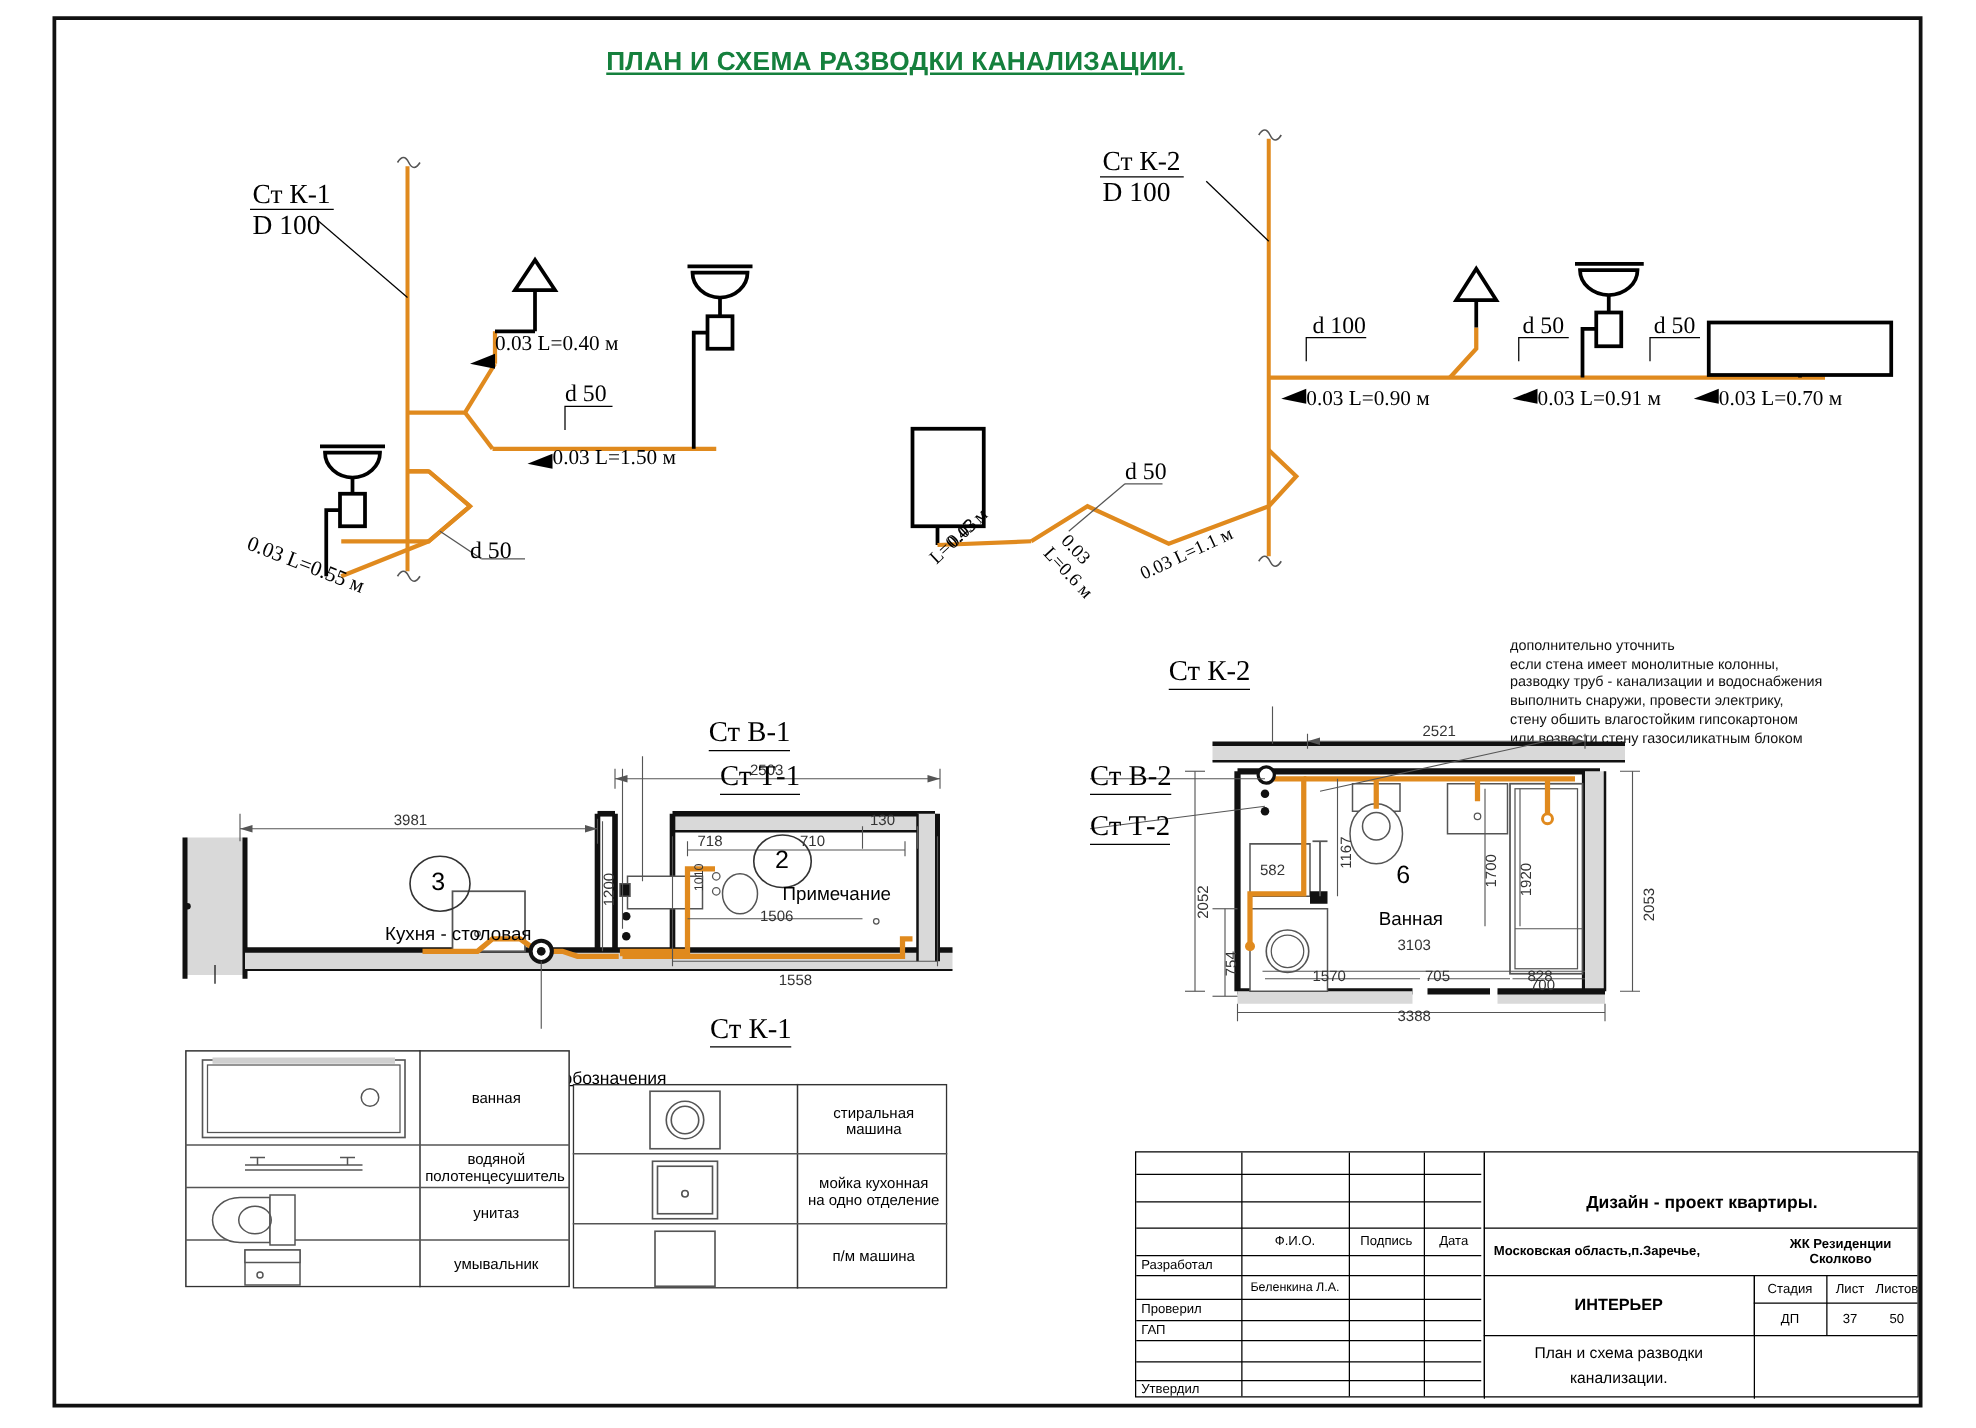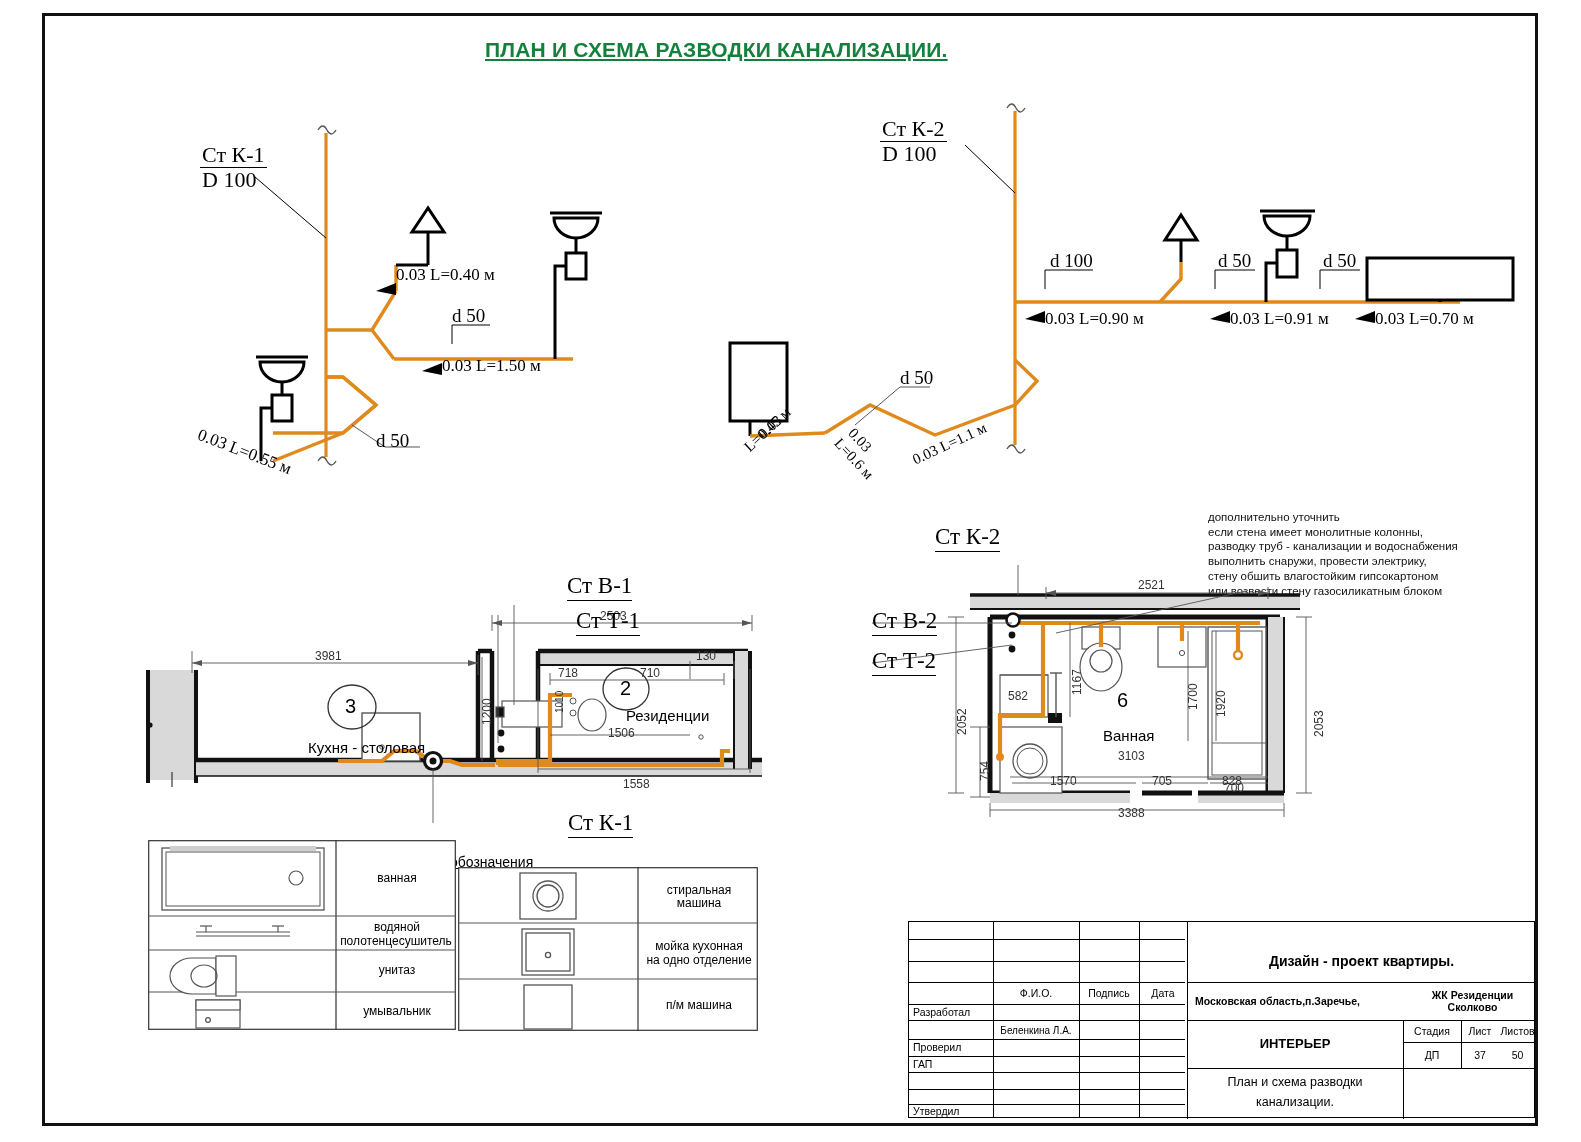--- a/index.html
+++ b/index.html
@@ -271,21 +271,21 @@
       <line x1="303" y1="204" x2="303" y2="258" stroke="#555" stroke-width="0.9"></line>
       <line x1="384" y1="40" x2="384" y2="140" stroke="#555" stroke-width="0.9"></line>
 
       <ellipse cx="222" cy="142" rx="24" ry="22" stroke="#333" stroke-width="1.3" fill="none"></ellipse>
       <ellipse cx="496" cy="124" rx="23" ry="21" stroke="#333" stroke-width="1.3" fill="none"></ellipse>
     </svg>
 
     <div class="abs roomnum noselect" style="left:215px;top:130px;">3</div>
     <div class="abs roomname noselect" style="left:178px;top:174px;">Кухня - столовая</div>
     <div class="abs roomnum noselect" style="left:490px;top:112px;">2</div>
-    <div class="abs roomname noselect" style="left:496px;top:142px;">Резиденции</div>
+    <div class="abs roomname noselect" style="left:496px;top:142px;">Примечание</div>
 
     <div class="abs dim noselect" style="left:185px;top:84px;">3981</div>
     <div class="abs dim noselect" style="left:470px;top:44px;">2503</div>
     <div class="abs dimv noselect" style="left:350px;top:160px;">1200</div>
     <div class="abs dim noselect" style="left:566px;top:84px;">130</div>
     <div class="abs dim noselect" style="left:428px;top:101px;">718</div>
     <div class="abs dim noselect" style="left:510px;top:101px;">710</div>
     <div class="abs dim noselect" style="left:478px;top:161px;">1506</div>
     <div class="abs dim noselect" style="left:493px;top:212px;">1558</div>
     <div class="abs dimv noselect" style="left:424px;top:148px;font-size:10px;">1010</div>
@@ -386,21 +386,21 @@
     <div class="abs roomnum noselect" style="left:257px;top:124px;">6</div>
     <div class="abs roomname noselect" style="left:243px;top:162px;">Ванная</div>
 
     <div class="abs dim noselect" style="left:278px;top:13px;">2521</div>
     <div class="abs dimv noselect" style="left:95px;top:170px;">2052</div>
     <div class="abs dimv noselect" style="left:452px;top:172px;">2053</div>
     <div class="abs dimv noselect" style="left:210px;top:130px;">1167</div>
     <div class="abs dim noselect" style="left:148px;top:124px;">582</div>
     <div class="abs dimv noselect" style="left:118px;top:216px;">754</div>
     <div class="abs dim noselect" style="left:190px;top:209px;">1570</div>
-    <div class="abs dim noselect" style="left:292px;top:209px;text-align:right;">705</div>
+    <div class="abs dim noselect" style="left:280px;top:209px;text-align:right;">705</div>
     <div class="abs dim noselect" style="left:362px;top:209px;">828</div>
     <div class="abs dim noselect" style="left:364px;top:168px;margin-top:48px;">700</div>
     <div class="abs dimv noselect" style="left:326px;top:145px;">1700</div>
     <div class="abs dimv noselect" style="left:354px;top:152px;">1920</div>
     <div class="abs dim noselect" style="left:258px;top:184px;">3103</div>
     <div class="abs dim noselect" style="left:258px;top:241px;">3388</div>
   </div>
 
   <div class="abs stlabel noselect" style="left:935px;top:524px;">Ст К-2</div>
   <div class="abs stlabel noselect" style="left:872px;top:608px;">Ст В-2</div>

